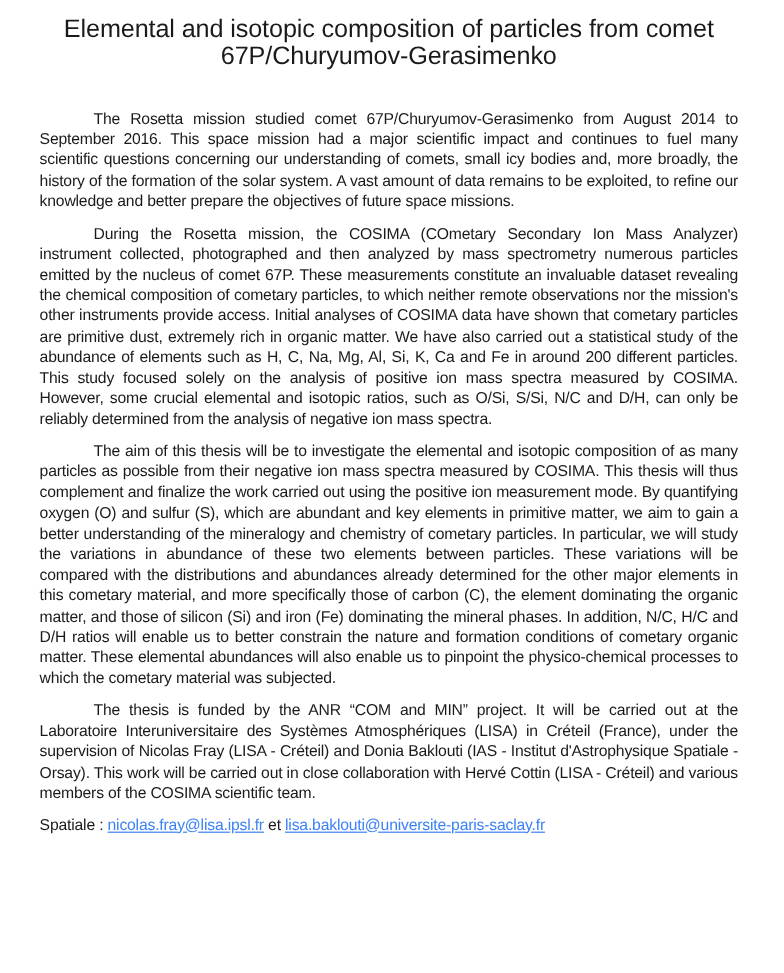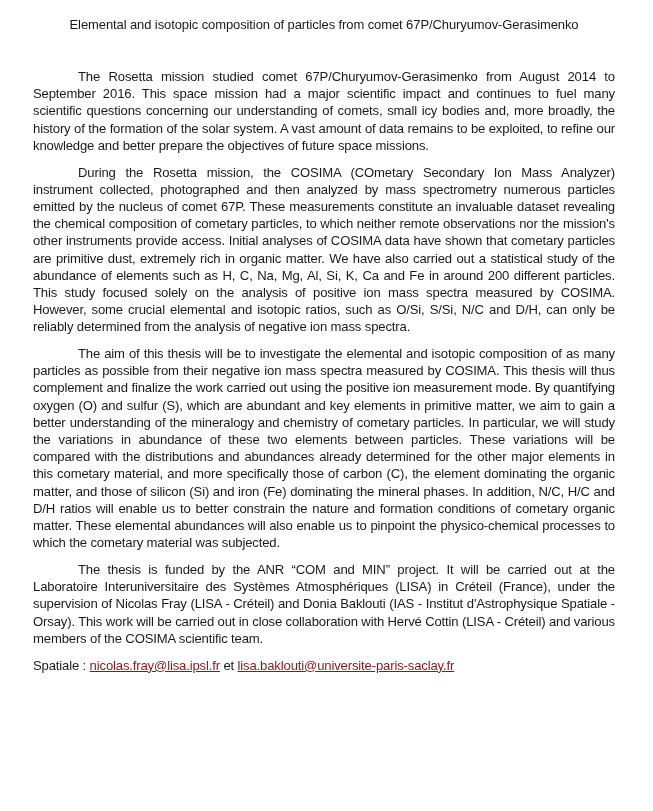--- a/index.html
+++ b/index.html
@@ -16,21 +16,21 @@
       font-family: "Liberation Sans", "DejaVu Sans", sans-serif;
     }
     .page {
       position: absolute;
       left: 33px;
       top: 14px;
       width: 582px;
     }
     .title {
       text-align: center;
-      font-size: 13px;
+      font-size: 21px;
       line-height: 22px;
       font-weight: normal;
       margin: 0 0 32px 0;
       color: #1a1a1a;
       letter-spacing: -0.1px;
     }
     .para {
       font-size: 13.1px;
       line-height: 17.2px;
       text-align: justify;
@@ -38,21 +38,21 @@
       margin: 0 0 9.5px 0;
       letter-spacing: -0.15px;
     }
     .contact {
       font-size: 13.1px;
       line-height: 17.2px;
       margin: 0;
       letter-spacing: -0.15px;
     }
     .link {
-      color: #7f1d1d;
+      color: #3b82f6;
       text-decoration: underline;
       cursor: pointer;
     }
   </style>
 </head>
 <body>
 
 <div class="page">
   <h1 class="title">Elemental and isotopic composition of particles from comet 67P/Churyumov-Gerasimenko</h1>
 

